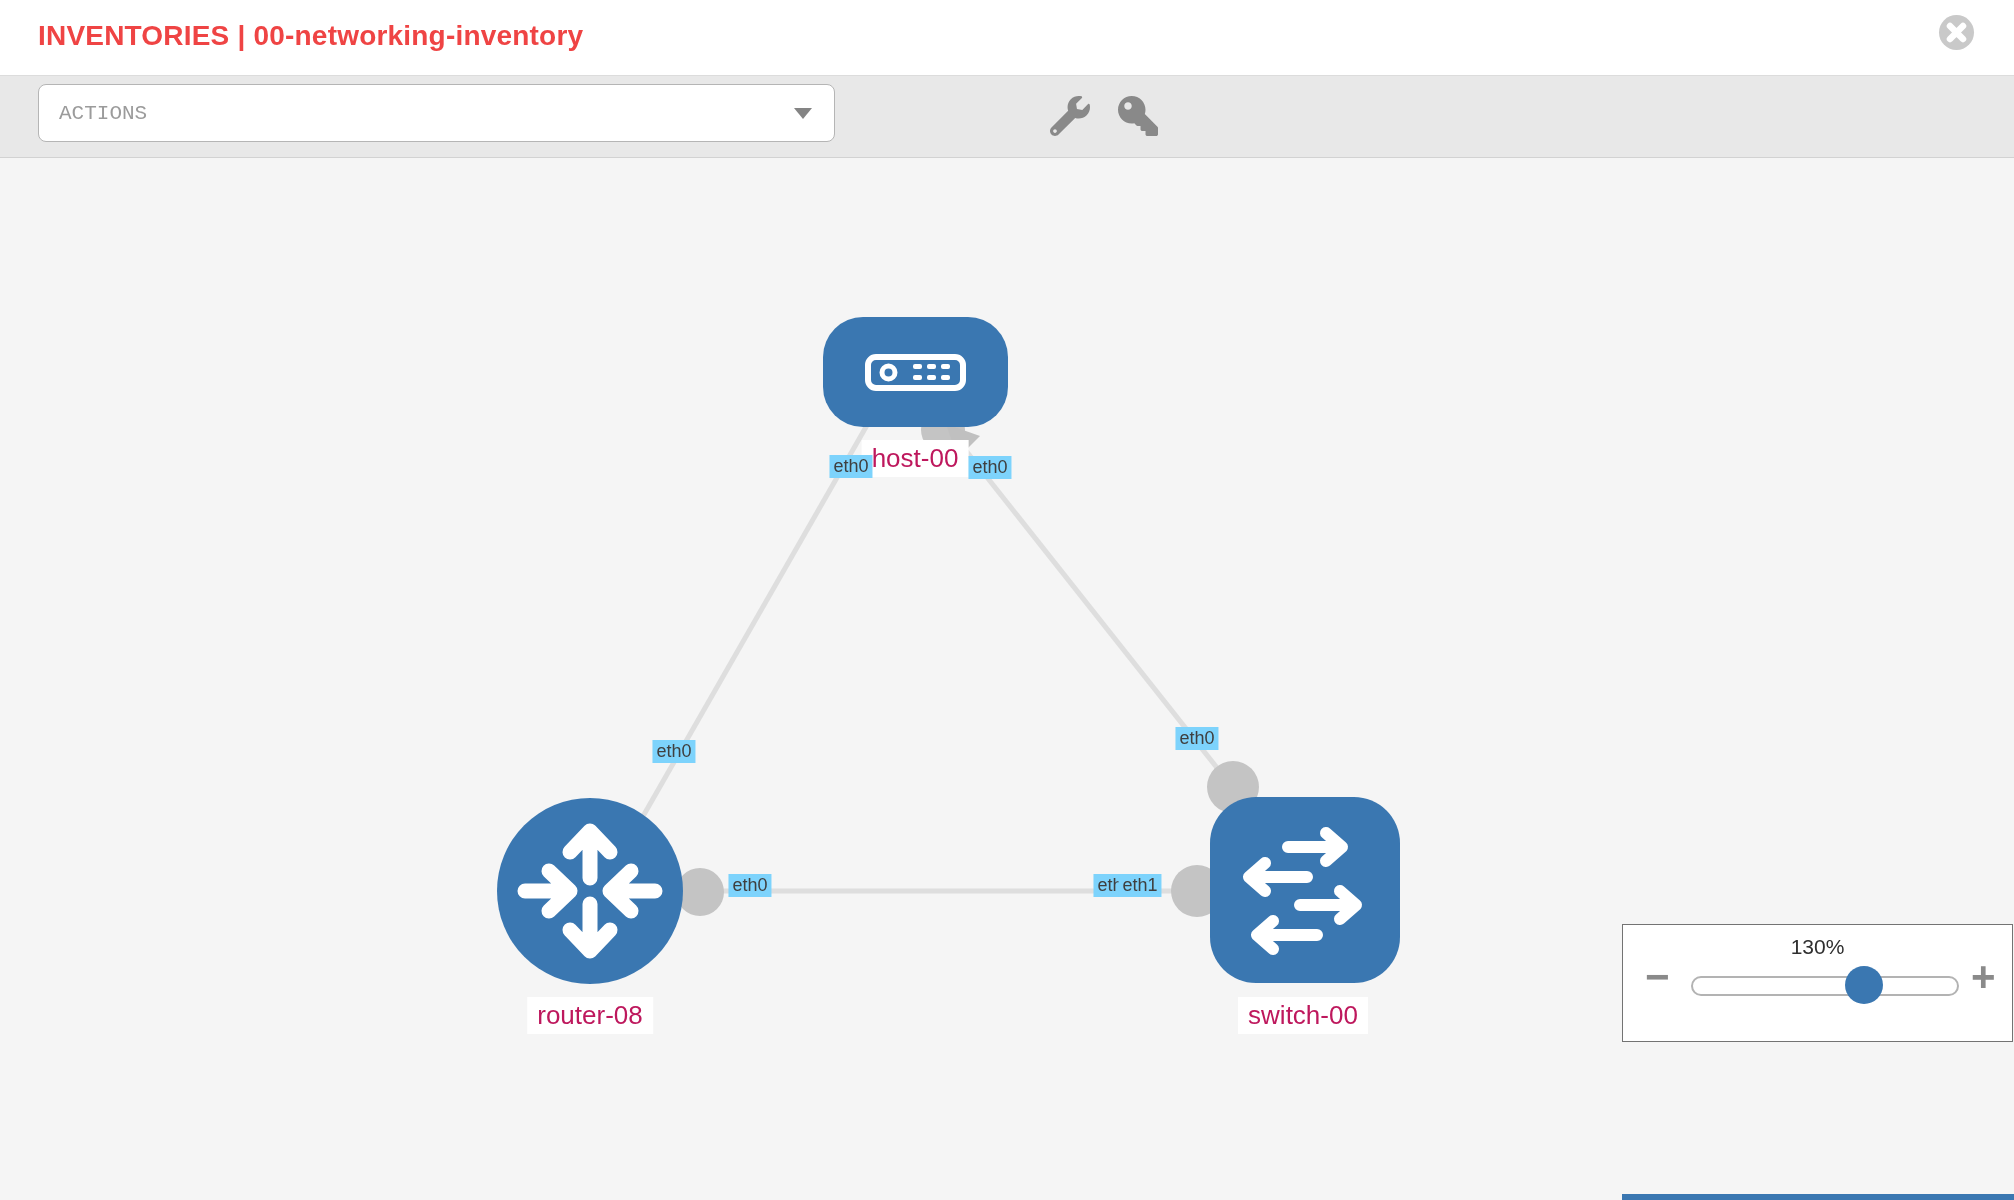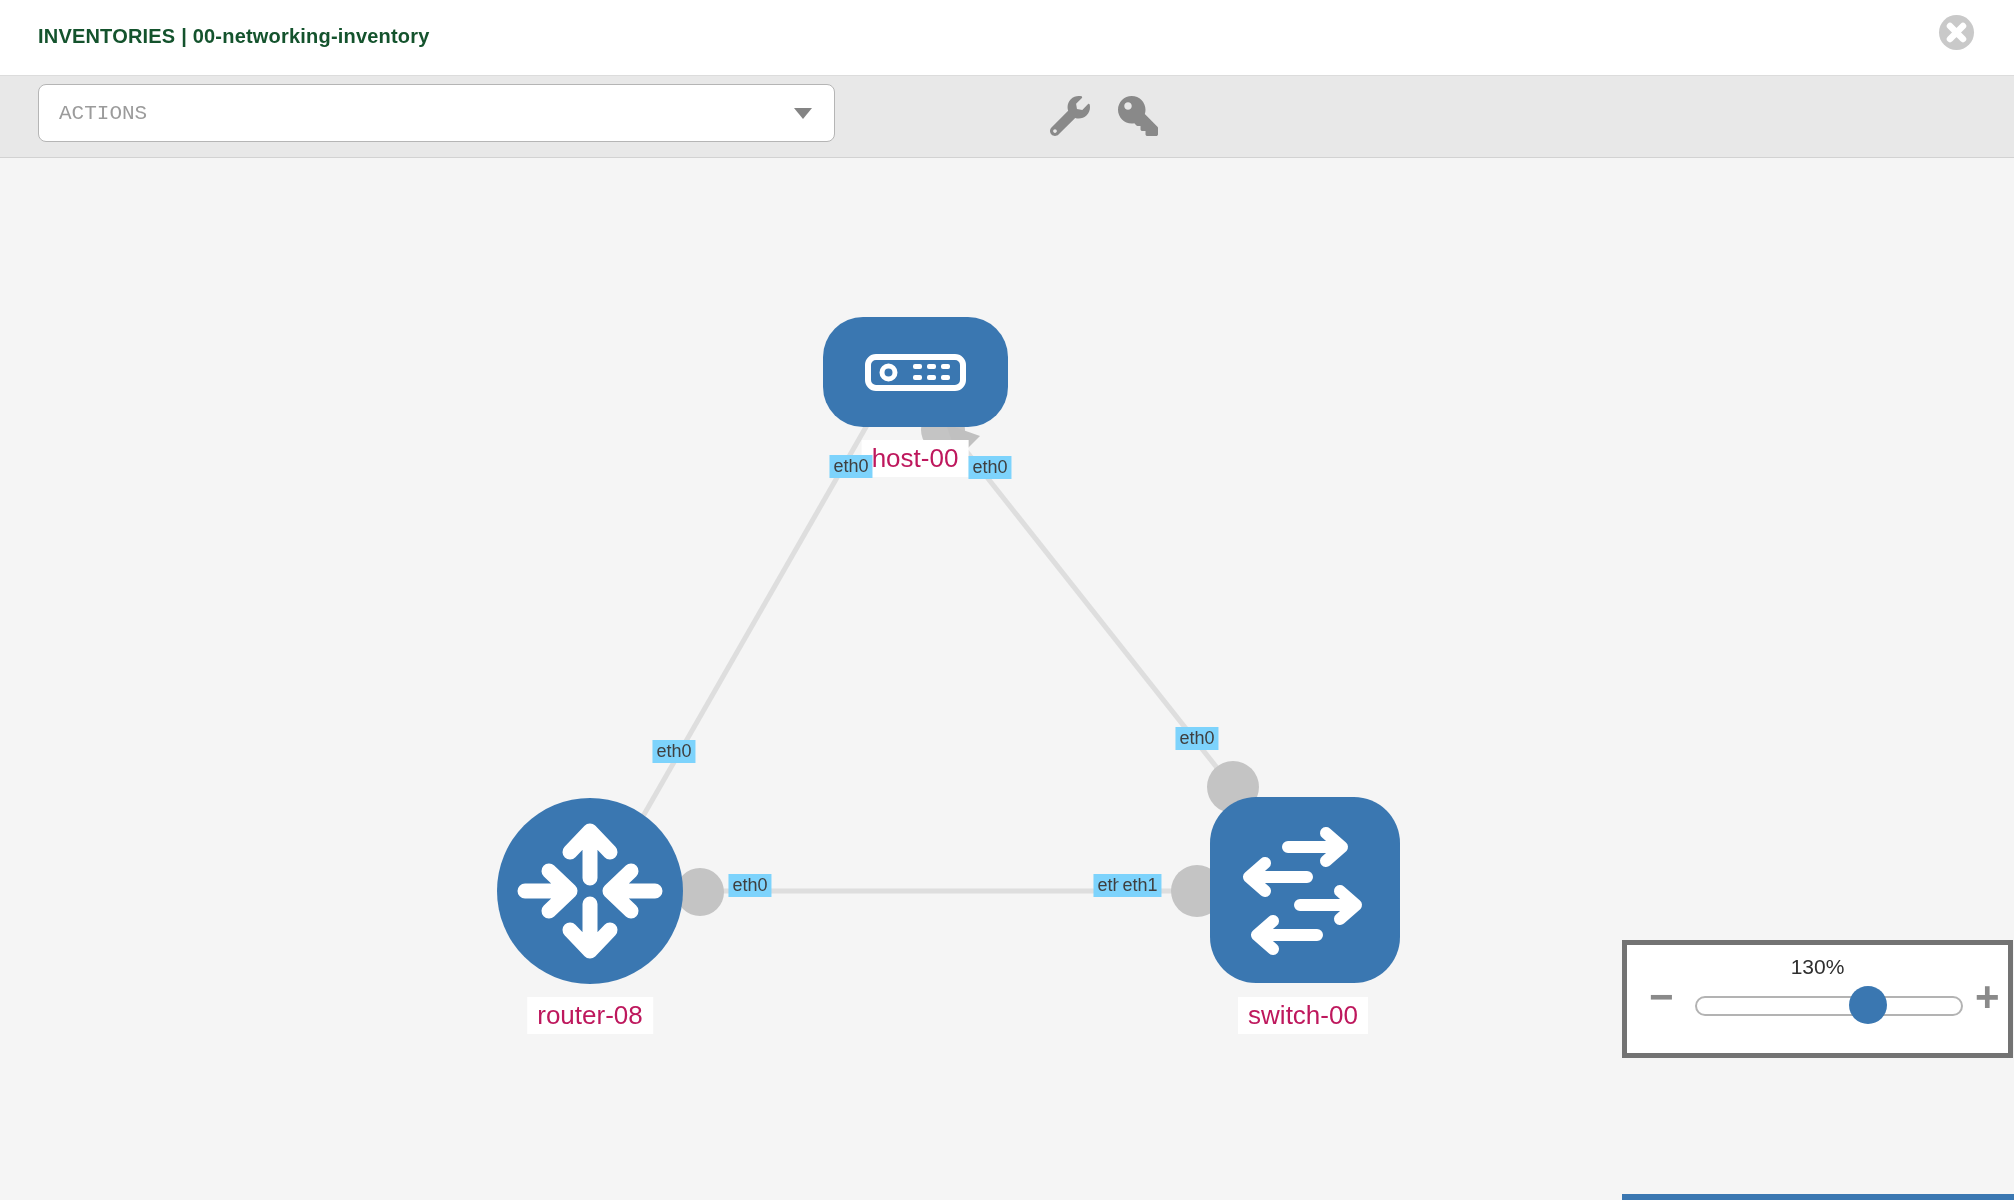--- a/index.html
+++ b/index.html
@@ -2,21 +2,21 @@
 <html><head>
 <meta charset="utf-8">
 <style>
   html,body{margin:0;padding:0;background:#fff;}
   #app{position:relative;width:2014px;height:1200px;overflow:hidden;
        font-family:"Liberation Sans",sans-serif;background:#f5f5f5;}
 
   
   .header{position:absolute;left:0;top:0;width:2014px;height:75px;background:#fff;}
   .header-title{position:absolute;left:38px;top:0;height:72px;display:flex;align-items:center;
-       font-size:20px;font-weight:bold;color:#14532d;letter-spacing:.2px;}
+       font-size:28px;font-weight:bold;color:#ef4444;letter-spacing:.2px;}
   .close-btn{position:absolute;left:1938px;top:14px;width:37px;height:37px;cursor:pointer;}
 
   
   .toolbar{position:absolute;left:0;top:75px;width:2014px;height:83px;background:#e8e8e8;
        border-top:1px solid #dcdcdc;border-bottom:1px solid #d2d2d2;box-sizing:border-box;}
   .combo{position:absolute;top:8px;height:58px;background:#fff;border:1px solid #b5b5b5;
        border-radius:8px;box-sizing:border-box;display:flex;align-items:center;
        font-size:21px;color:#9b9b9b;padding-left:20px;}
   .combo-actions{left:38px;width:797px;font-family:Liberation Mono, monospace;}
   .combo-search{left:1181px;width:803px;}
@@ -38,21 +38,21 @@
   .node-router{left:497px;top:640px;width:186px;height:186px;border-radius:50%;}
   .node-switch{left:1210px;top:639px;width:190px;height:186px;border-radius:46px;}
 
   .node-label{position:absolute;transform:translateX(-50%);background:#fff;color:#be185d;
        font-size:26px;padding:3px 10px;white-space:nowrap;}
   .iface{position:absolute;transform:translateX(-50%);background:#7dd3fc;color:#3f3f3f;
        font-size:18px;padding:1px 4px;white-space:nowrap;}
 
   
   .zoom-panel{position:absolute;left:1622px;top:924px;width:391px;height:118px;background:#fff;
-       border:5px solid #737373;box-sizing:border-box;margin-top:16px;}
+       border:1px solid #737373;box-sizing:border-box;}
   .zoom-level{position:absolute;left:0;top:10px;width:100%;text-align:center;
        font-size:21px;color:#2f2f2f;}
   .zoom-minus,.zoom-plus{position:absolute;top:31px;font-size:42px;font-weight:bold;color:#8a8a8a;
        cursor:pointer;line-height:42px;}
   .zoom-minus{left:22px;}
   .zoom-plus{left:348px;}
   .zoom-track{position:absolute;left:68px;top:51px;width:268px;height:20px;background:#fff;
        border:2px solid #b3b3b3;border-radius:12px;box-sizing:border-box;cursor:pointer;}
   .zoom-knob{position:absolute;left:222px;top:41px;width:38px;height:38px;border-radius:50%;
        background:#3a77b1;cursor:pointer;}

